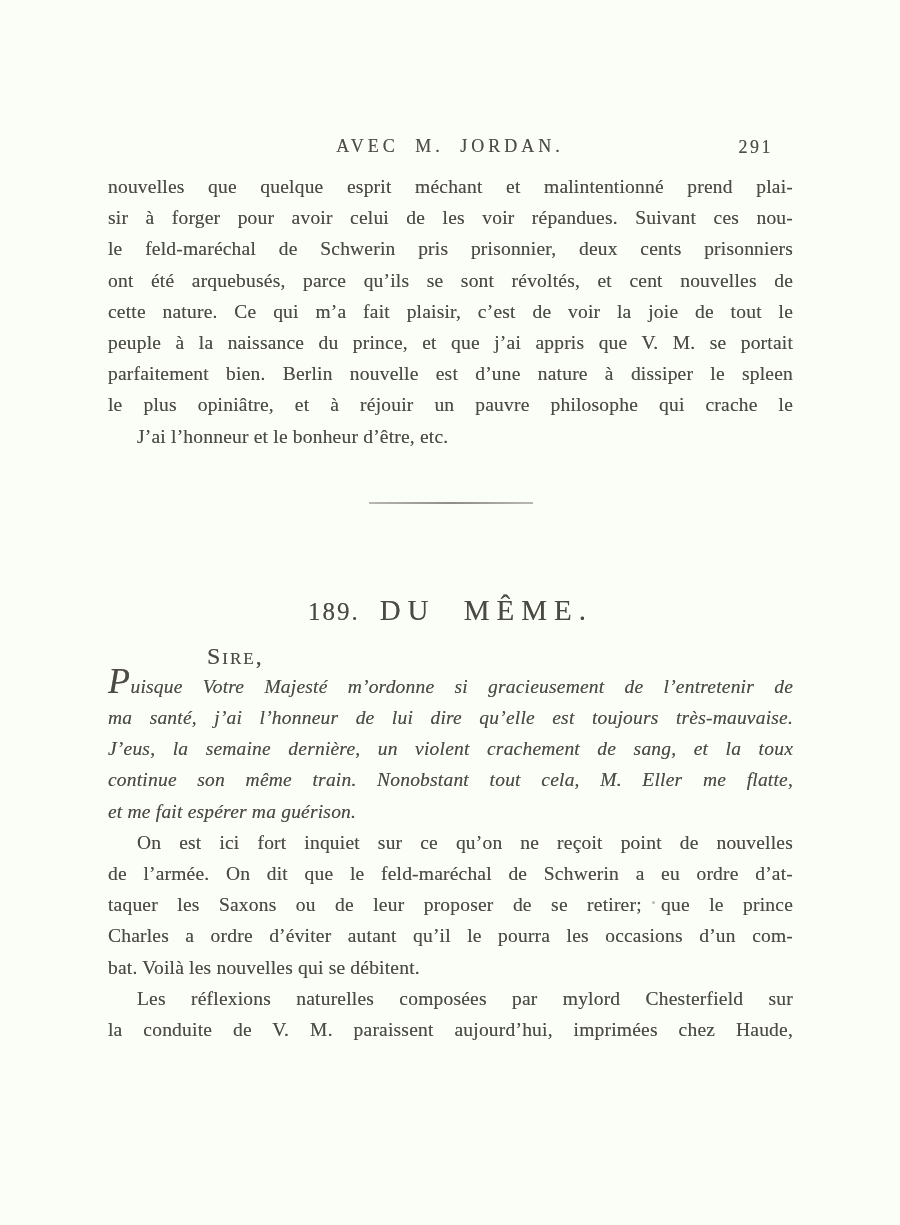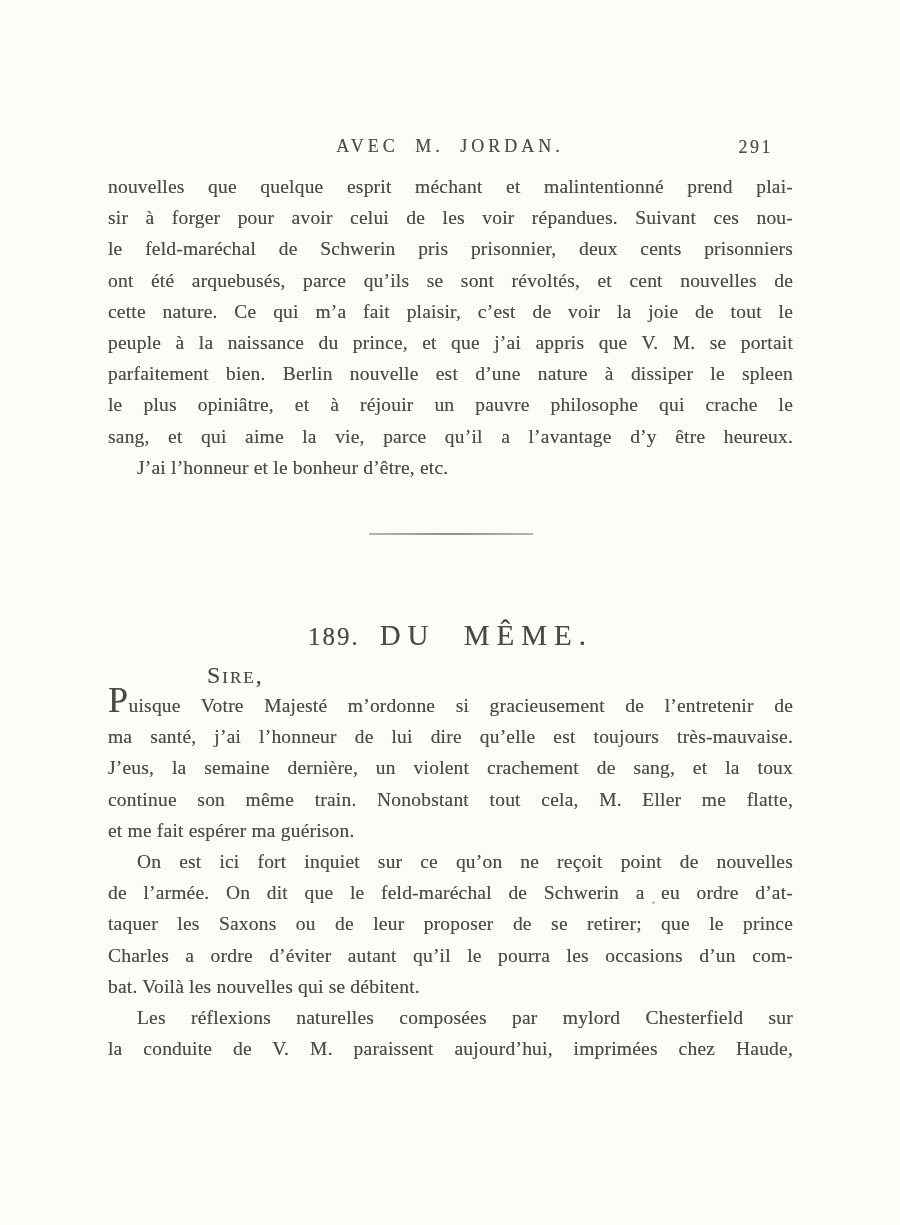--- a/index.html
+++ b/index.html
@@ -40,34 +40,34 @@
     text-indent:29px;
   }
   
   .divider{
     width:164px;height:2px;margin:50px auto 0;
     background:linear-gradient(90deg,#b9b8b0,#8f8e86,#b9b8b0);
   }
   
   .section-head{
     margin:84px 0 0;text-align:center;font-weight:normal;
-    line-height:32px;color:#4a4942;
+    line-height:44px;color:#4a4942;
   }
   .section-number{font-size:25px;letter-spacing:2px;margin-right:20px;}
   .section-title{font-size:29px;letter-spacing:7px;word-spacing:14px;}
   
   .dateline{
     margin-top:18px;text-align:right;padding-right:30px;
     font-size:16.5px;line-height:22px;letter-spacing:1px;word-spacing:4px;
   }
   .salutation{
     margin-top:10px;padding-left:99px;
     font-variant:small-caps;font-size:24px;line-height:24px;letter-spacing:2px;
   }
-  .para2{margin-top:3px;}
+  .para2{margin-top:3px;font-style:italic;}
   
   .initial{
     font-size:36px;line-height:0;letter-spacing:.5px;
   }
   
   .speck{
     position:absolute;left:652px;top:901px;width:3px;height:3px;
     border-radius:50%;background:#8e8d87;opacity:.6;
   }
 </style>
@@ -86,21 +86,20 @@
     <div class="para continues">
       <div class="lines">
           <div class="line">nouvelles que quelque esprit méchant et malintentionné prend plai-</div>
           <div class="line">sir à forger pour avoir celui de les voir répandues. Suivant ces nou-</div>
           <div class="line">le feld-maréchal de Schwerin pris prisonnier, deux cents prisonniers</div>
           <div class="line">ont été arquebusés, parce qu’ils se sont révoltés, et cent nouvelles de</div>
           <div class="line">cette nature. Ce qui m’a fait plaisir, c’est de voir la joie de tout le</div>
           <div class="line">peuple à la naissance du prince, et que j’ai appris que V. M. se portait</div>
           <div class="line">parfaitement bien. Berlin nouvelle est d’une nature à dissiper le spleen</div>
           <div class="line">le plus opiniâtre, et à réjouir un pauvre philosophe qui crache le</div>
-          <div class="line">sang, et qui aime la vie, parce qu’il a l’avantage d’y être heureux.</div>
         </div>
     </div>
 
     <div class="closing">J’ai l’honneur et le bonheur d’être, etc.</div>
 
     <div class="divider"></div>
 
     <h2 class="section-head">
       <span class="section-number">189.</span><span class="section-title">DU MÊME.</span>
     </h2>

